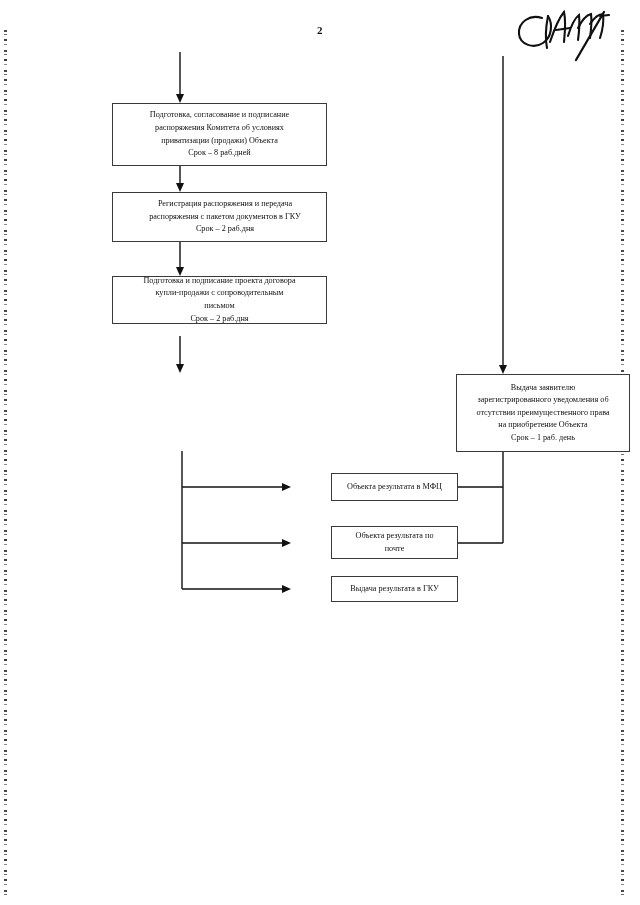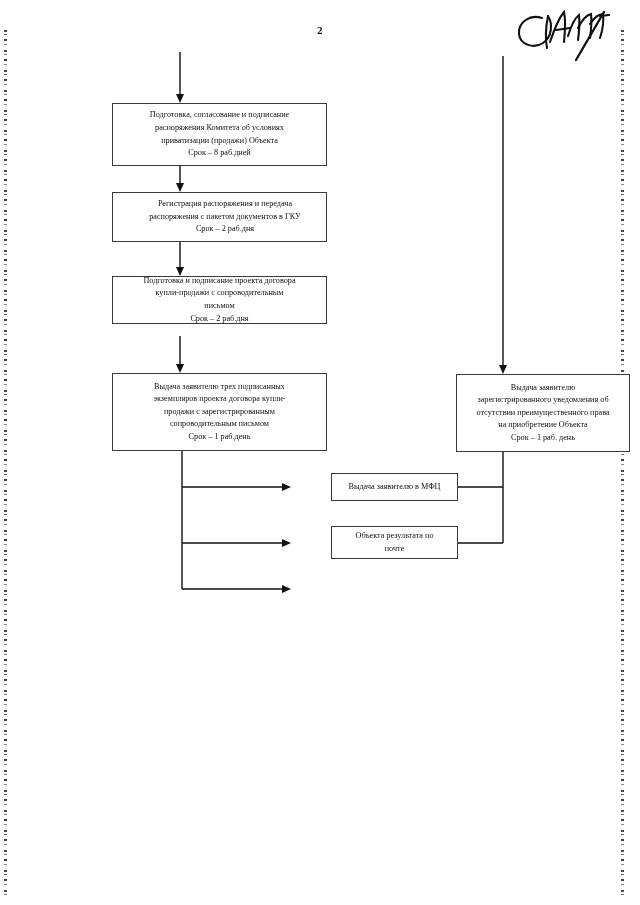--- a/index.html
+++ b/index.html
@@ -189,39 +189,35 @@
 Срок – 2 раб.дня</div>
   </div>
 
   <div class="fbox" id="box-contract-draft">
     <div class="txt">Подготовка и подписание проекта договора
 купли-продажи с сопроводительным
 письмом
 Срок – 2 раб.дня</div>
   </div>
 
-  <div class="fbox" id="box-issue-contract">
-    <div class="txt">Выдача заявителю трех подписанных
-экземпляров проекта договора купли-
-продажи с зарегистрированным
-сопроводительным письмом
-Срок – 1 раб.день</div>
-  </div>
 
   <div class="fbox" id="box-issue-notice">
     <div class="txt">Выдача заявителю
 зарегистрированного уведомления об
 отсутствии преимущественного права
 на приобретение Объекта
 Срок – 1 раб. день</div>
   </div>
 
   <div class="fbox" id="box-result-mfc">
-    <div class="txt">Выдача заявителю в МФЦ</div>
+    <div class="txt">Объекта результата в МФЦ</div>
   </div>
 
   <div class="fbox" id="box-result-mail">
     <div class="txt">Объекта результата по
 почте</div>
   </div>
 
+  <div class="fbox" id="box-result-gku">
+    <div class="txt">Выдача результата в ГКУ</div>
+  </div>
 
 </div>
 
 </body></html>

